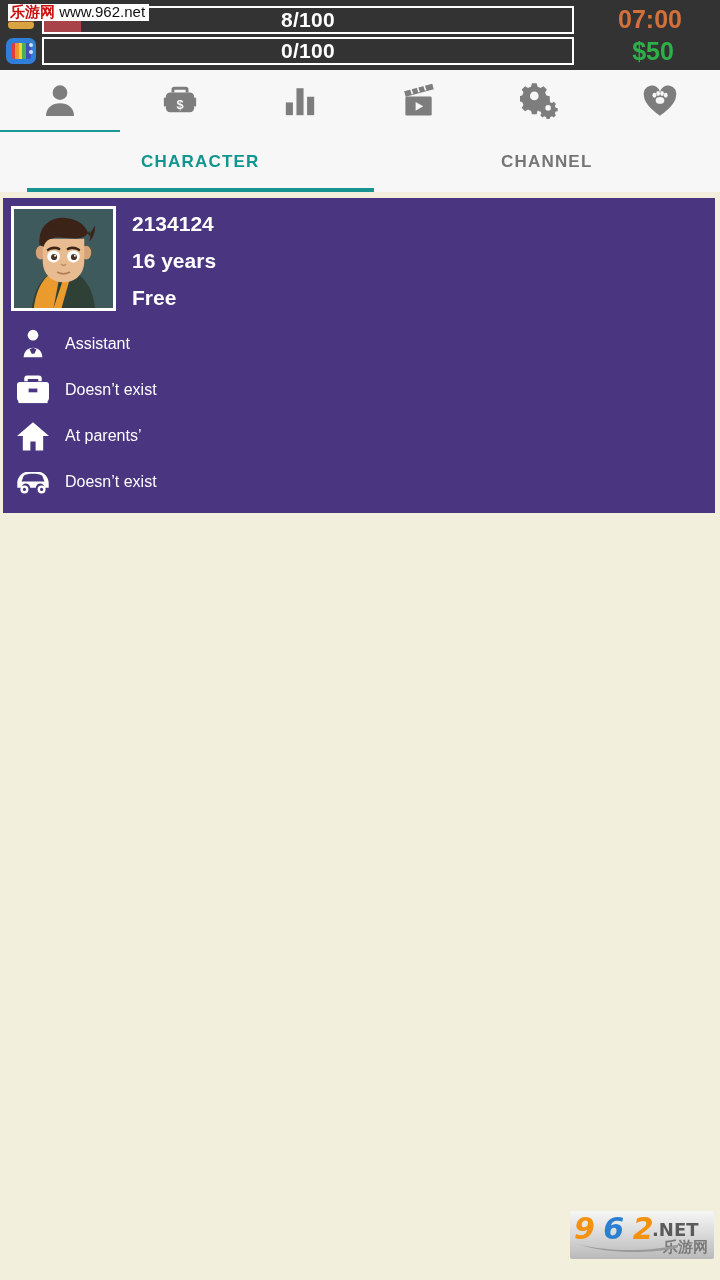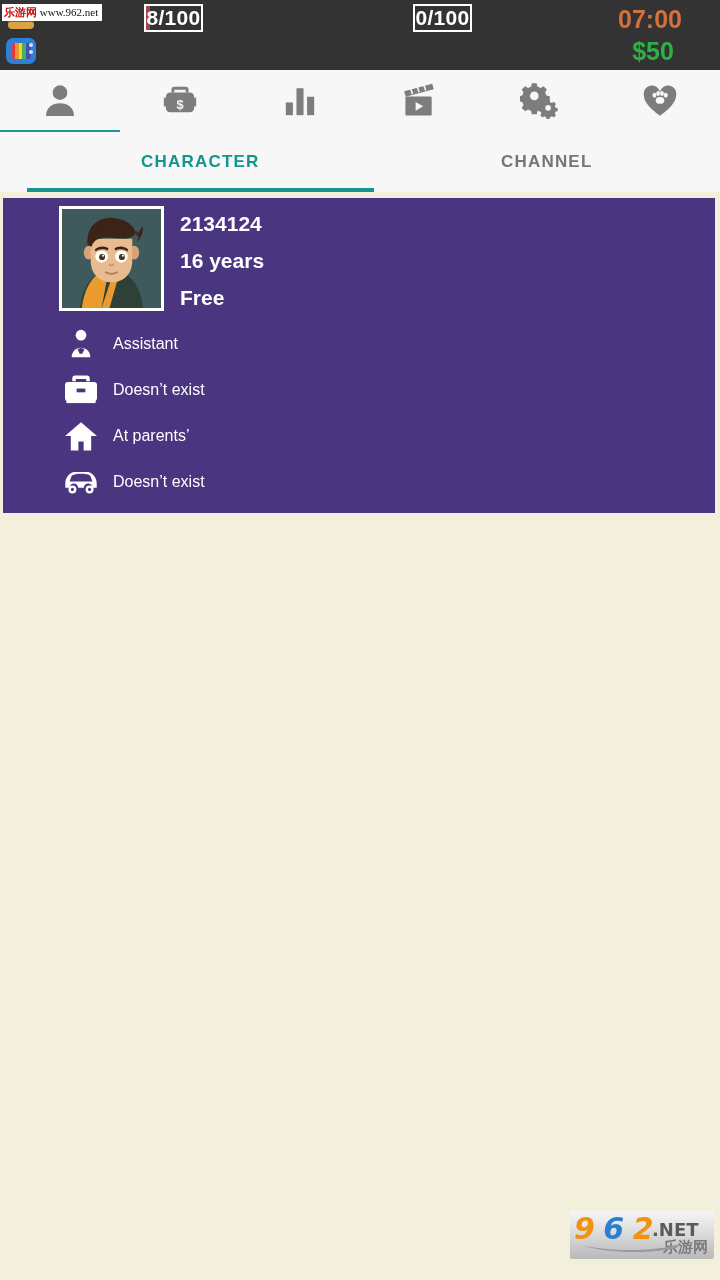--- a/index.html
+++ b/index.html
@@ -32,21 +32,21 @@
     flex-direction: column;
     align-items: center;
     justify-content: space-around;
     padding: 2px 0;
     flex: none;
   }
 
   .status-bars {
     flex: 1;
     display: flex;
-    flex-direction: row;
+    flex-direction: column;
     justify-content: space-around;
     padding: 4px 0;
   }
 
   .meter {
     position: relative;
     height: 28px;
     border: 2px solid #ffffff;
     background: #333333;
     overflow: hidden;
@@ -243,29 +243,29 @@
     color: #ffffff;
     font-size: 16px;
     font-weight: normal;
     padding-left: 10px;
     text-align: center;
   }
 
   
   #watermark-top {
     position: absolute;
-    left: 2px; top: 4px;
+    left: 8px; top: 4px;
     background: #ffffff;
     padding: 1px 4px 2px 2px;
-    font-size: 11px;
+    font-size: 15px;
     color: #111111;
     white-space: nowrap;
     z-index: 50;
     line-height: 14px;
-    font-family: Liberation Serif, serif;
+    font-family: Liberation Sans, sans-serif;
   }
   #watermark-top .cn { color: #cc1111; font-weight: bold; }
 
   #watermark-bottom {
     position: absolute;
     right: 6px; bottom: 21px;
     width: 144px; height: 48px;
     z-index: 50;
     background: linear-gradient(180deg,#f6f6f6 0%,#dcdcdc 45%,#b9b9b9 100%);
     border-radius: 2px;
@@ -413,21 +413,21 @@
 
 <div id="text-tabbar">
   <div class="text-tab active">
     <span>CHARACTER</span>
   </div>
   <div class="text-tab">
     <span>CHANNEL</span>
   </div>
 </div>
 
-<div id="character-card" style="background: rgb(74, 53, 128); padding-left: 48px;">
+<div id="character-card" style="background: rgb(74, 53, 128);">
 
   <div class="card-head">
 
     <div id="avatar-frame">
       <svg width="99" height="99" viewBox="0 0 100 100">
         <rect width="100" height="100" fill="#3f5a5c"></rect>
 
         <path d="M50 62 C37 62 22 70 18 100 h64 C78 70 63 62 50 62z" fill="#2f4037"></path>
 
         <path d="M36 66 C28 72 22 84 20 100 h20 L46 68z" fill="#eb9a2e"></path>

